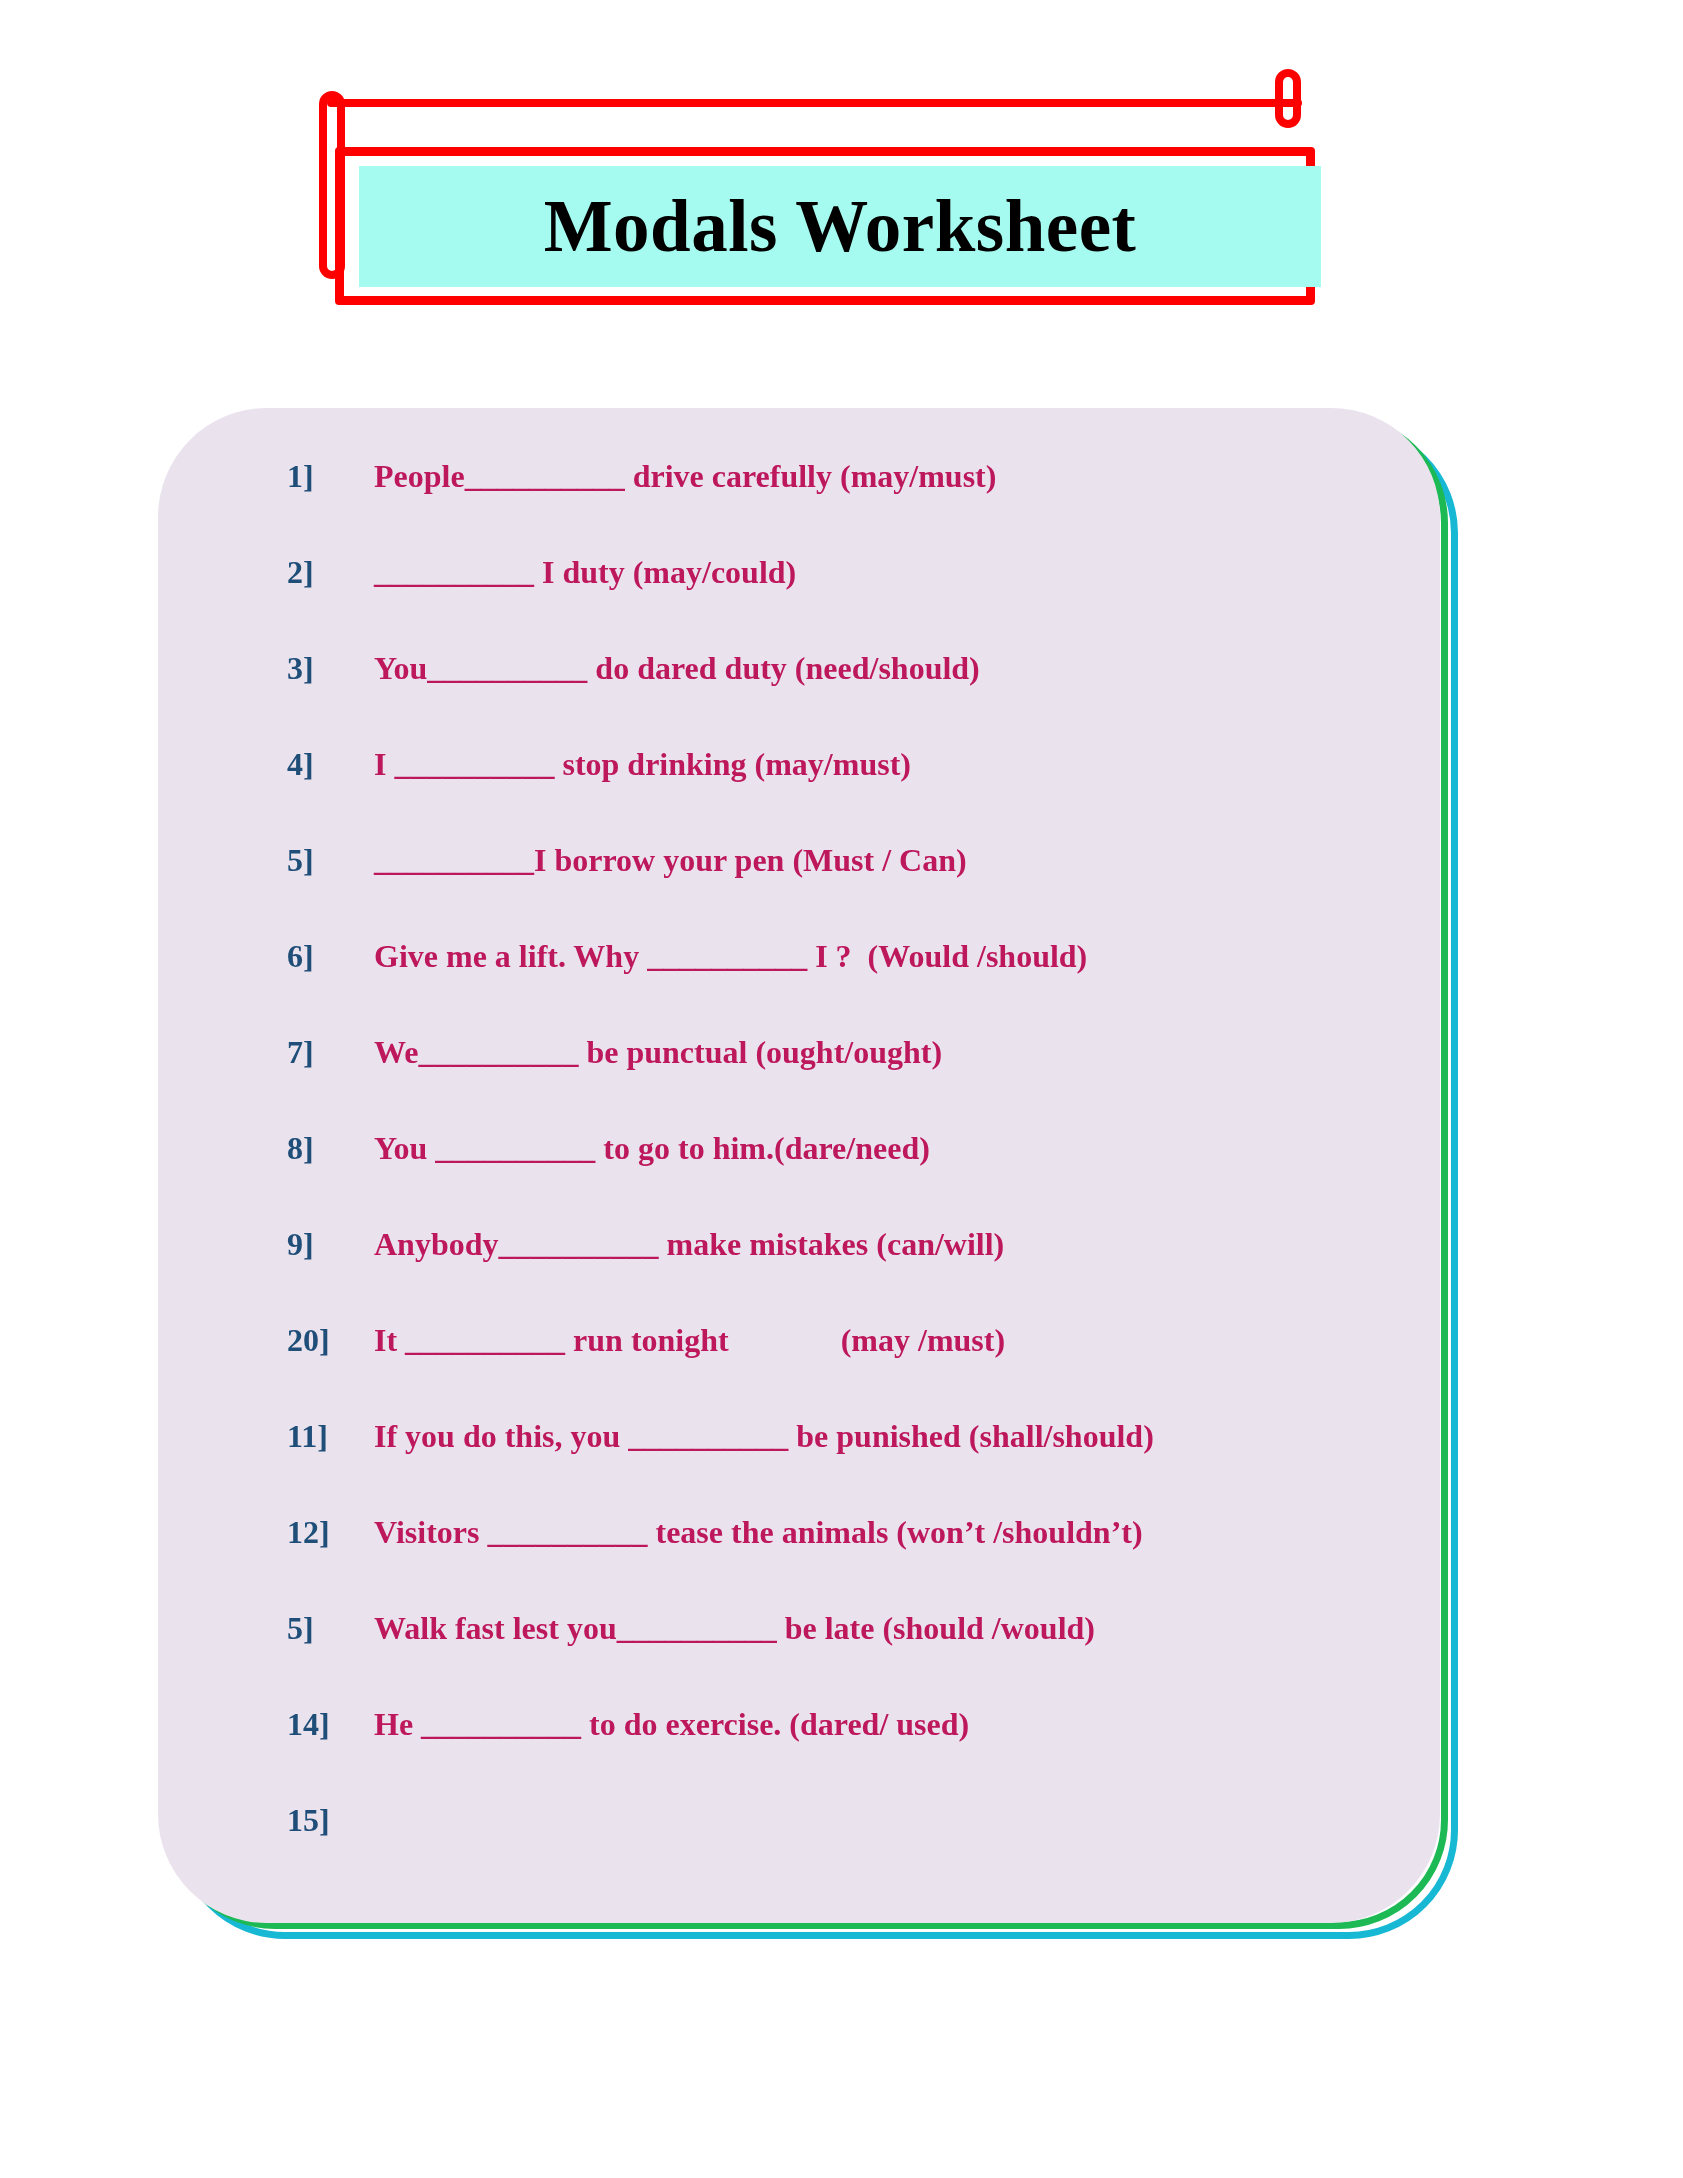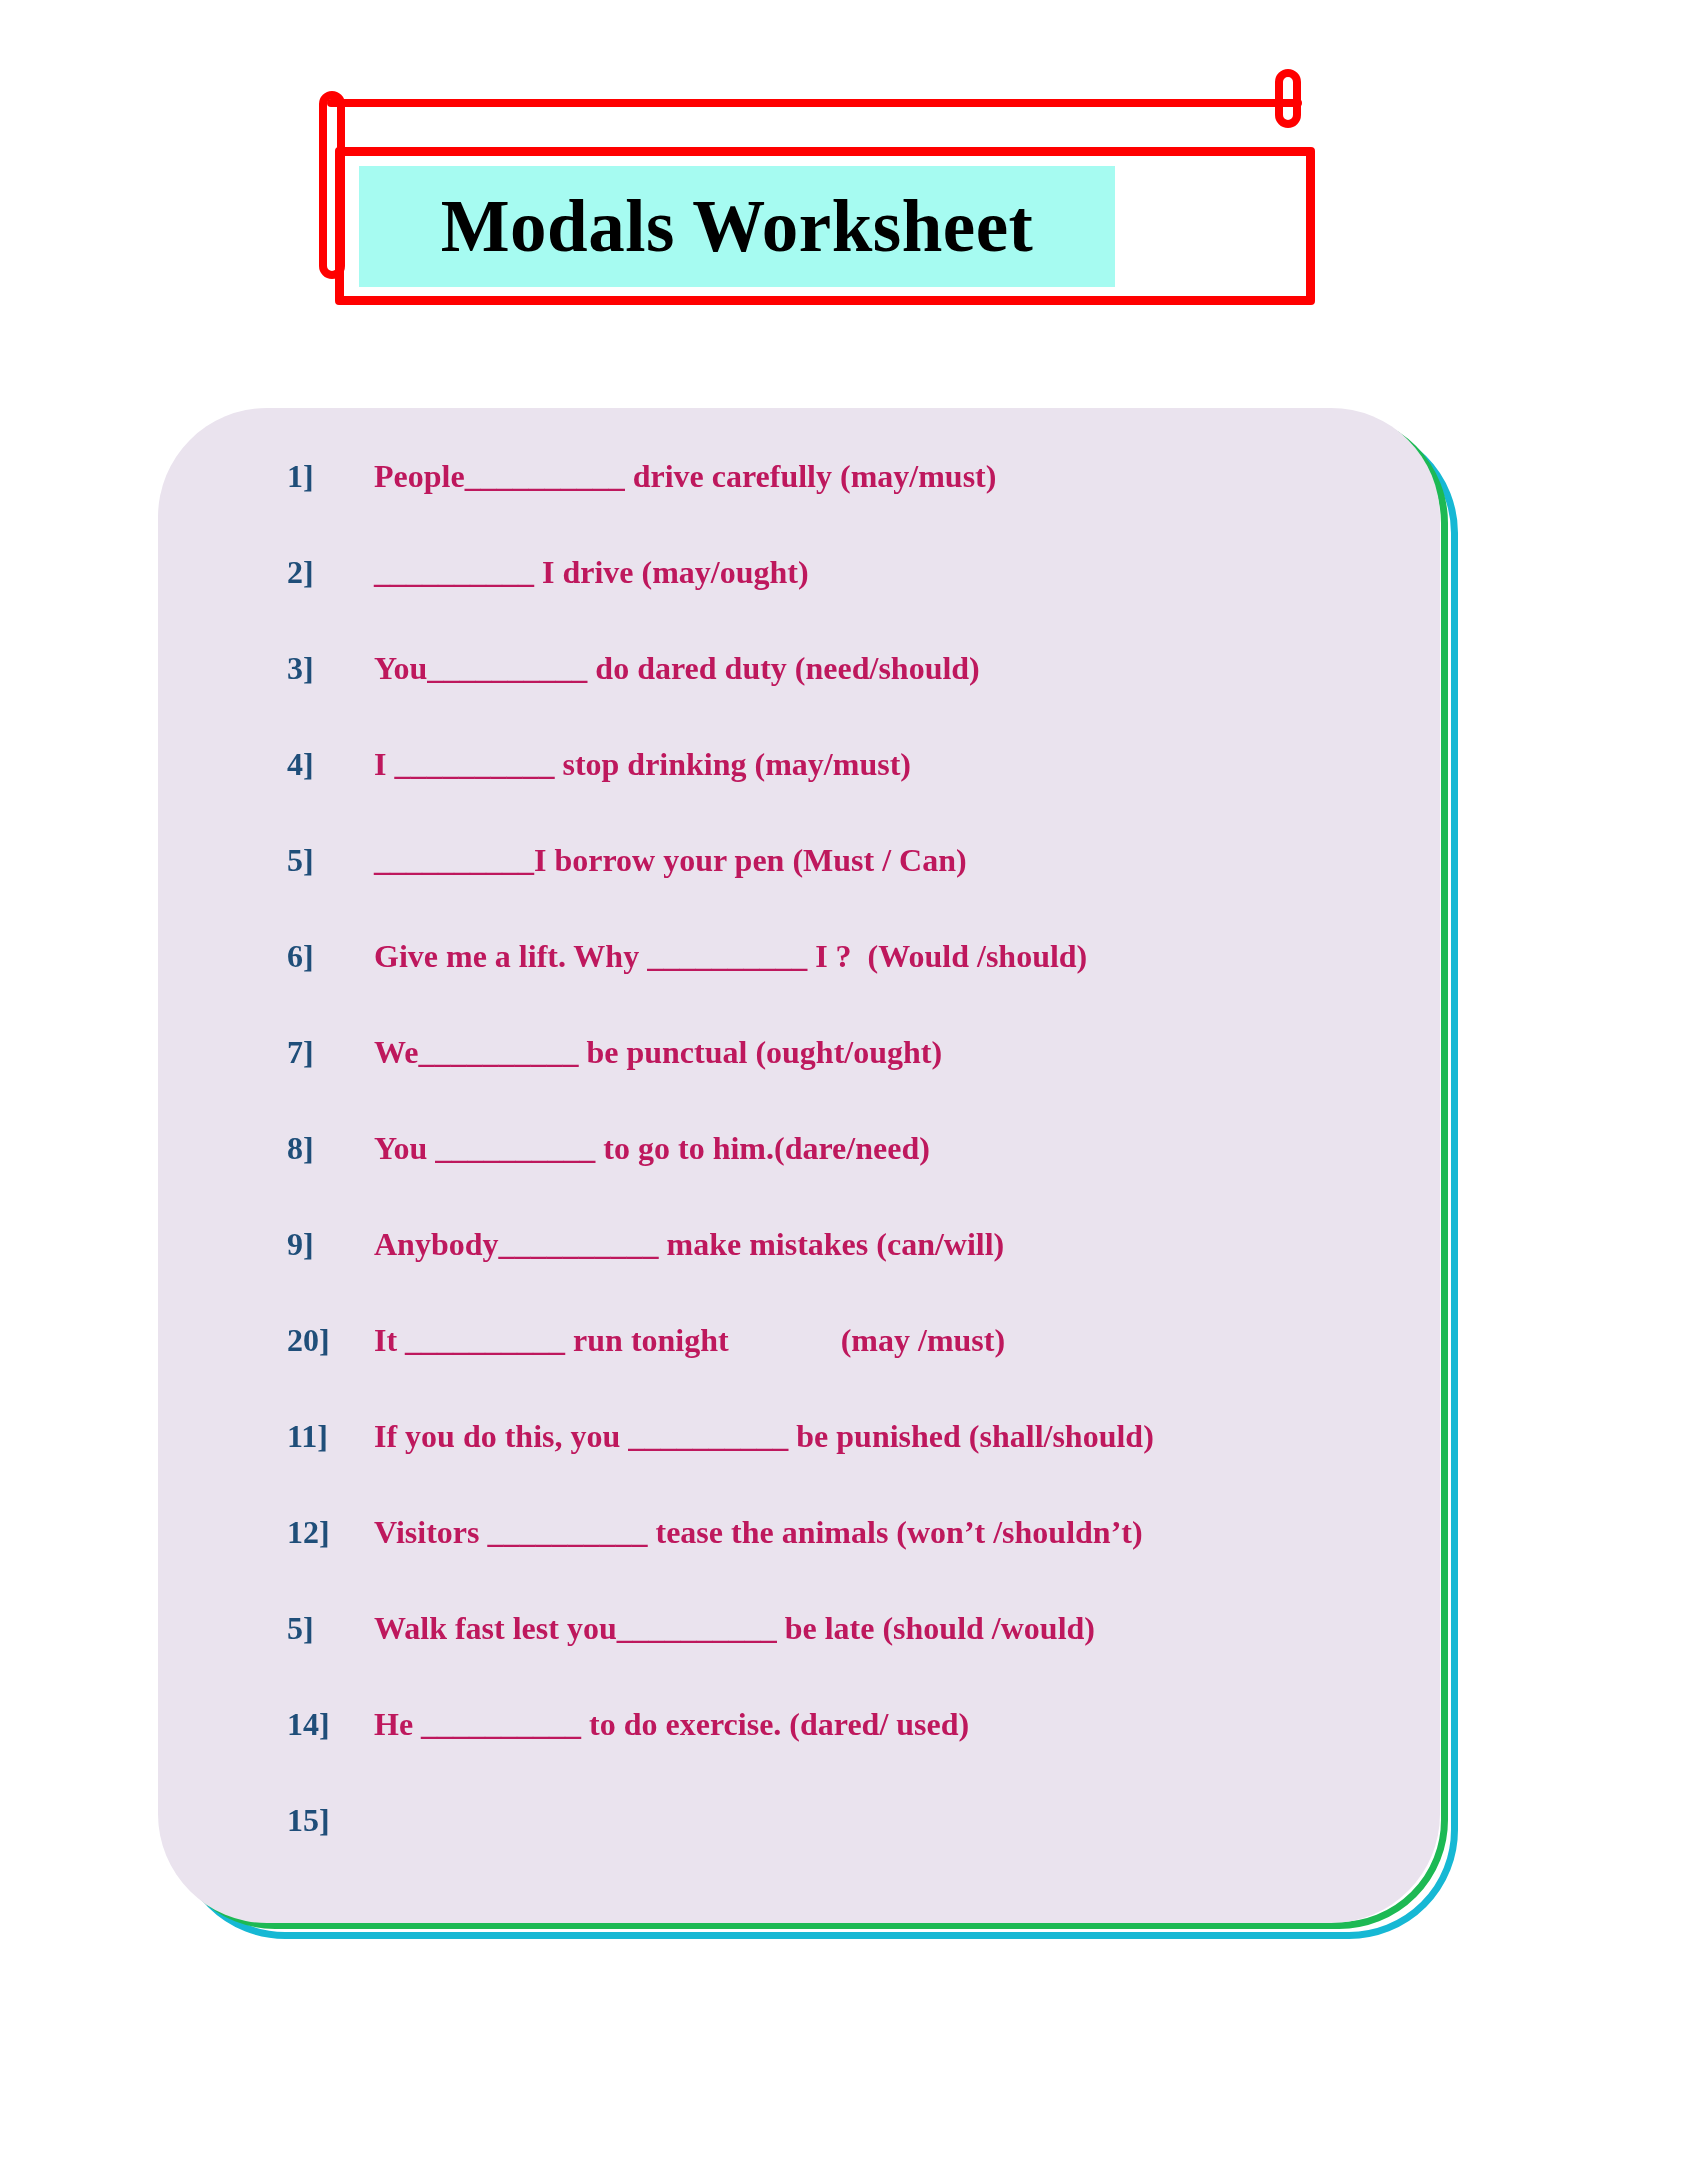--- a/index.html
+++ b/index.html
@@ -69,21 +69,21 @@
     width: 26px;
     height: 59px;
     border: 8px solid #ff0000;
     border-radius: 14px;
     box-sizing: border-box;
   }
   .title-plate {
     position: absolute;
     left: 32px;
     top: 57px;
-    width: 756px;
+    width: 962px;
     height: 121px;
     background: #a6fbf1;
     display: flex;
     align-items: center;
     justify-content: center;
   }
   .title-text {
     font-family: "Liberation Serif", serif;
     font-weight: bold;
     font-size: 73px;
@@ -175,21 +175,21 @@
 <div class="card-shadow-green"></div>
 <div class="card">
   <div class="q-list">
 
     <div class="q-row">
       <span class="q-num">1]</span>
       <span class="q-text">People__________ drive carefully (may/must)</span>
     </div>
     <div class="q-row">
       <span class="q-num">2]</span>
-      <span class="q-text">__________ I drive (may/ought)</span>
+      <span class="q-text">__________ I duty (may/could)</span>
     </div>
     <div class="q-row">
       <span class="q-num">3]</span>
       <span class="q-text">You__________ do dared duty (need/should)</span>
     </div>
     <div class="q-row">
       <span class="q-num">4]</span>
       <span class="q-text">I __________ stop drinking (may/must)</span>
     </div>
     <div class="q-row">

